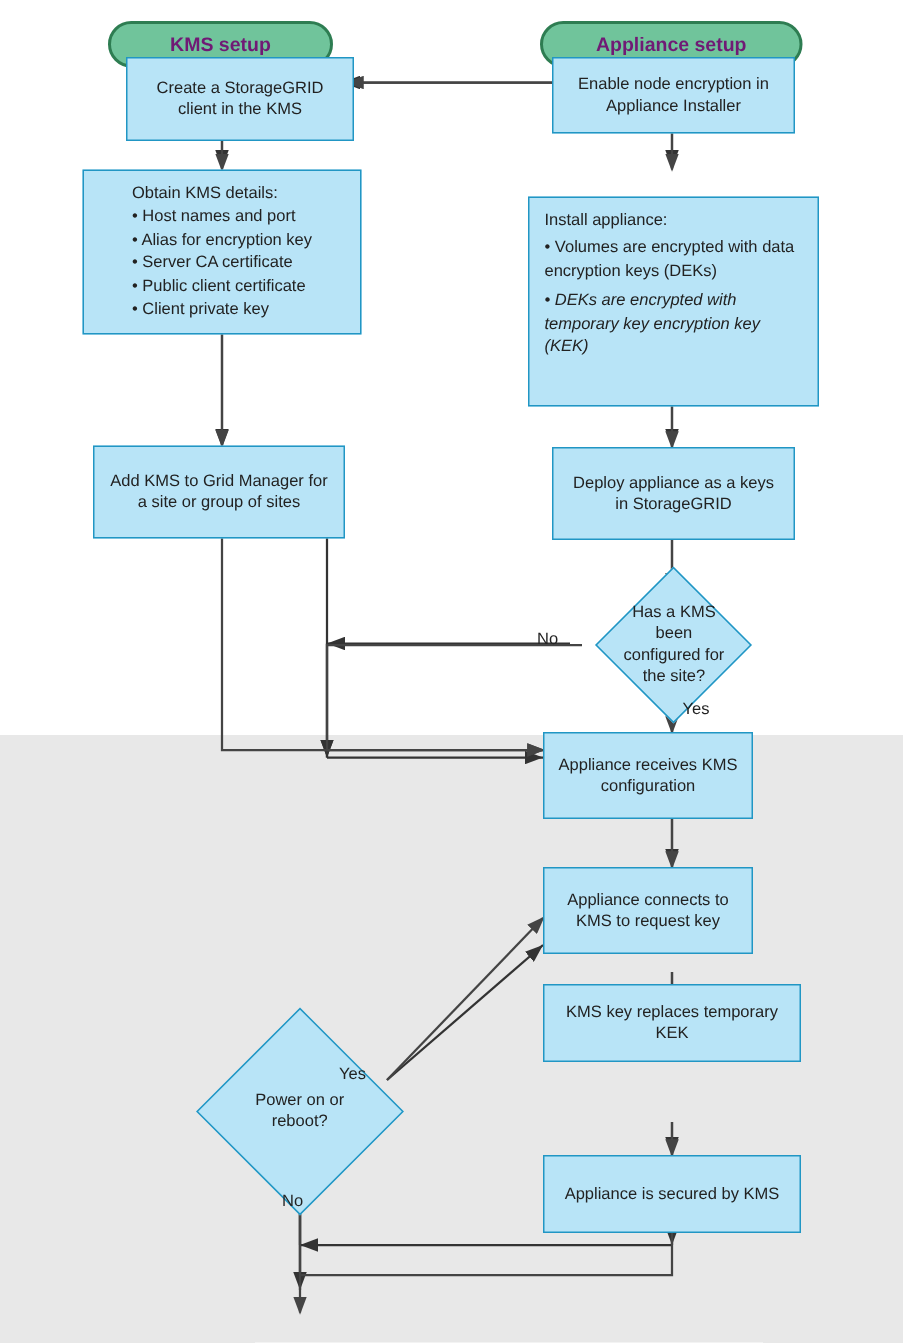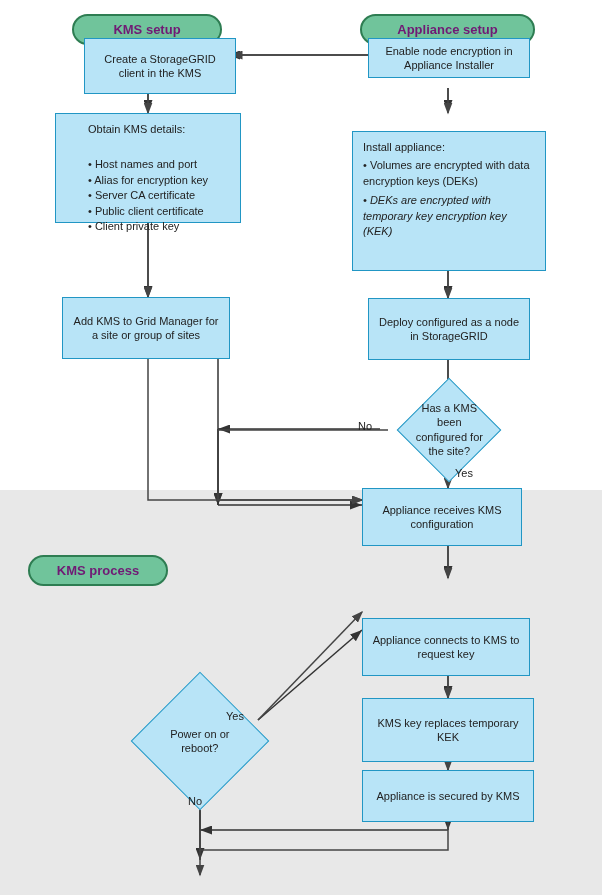--- a/index.html
+++ b/index.html
@@ -193,84 +193,81 @@
   </svg>
 
   <div class="col-label" style="left:72px;top:14px;width:150px;">
     <span>KMS setup</span>
   </div>
 
   <div class="col-label" style="left:360px;top:14px;width:175px;">
     <span>Appliance setup</span>
   </div>
 
-  <div class="col-label" style="left:28px;top:555px;width:140px;">
-    <span>KMS process</span>
-  </div>
 
   <div class="box-rect" style="left:84px;top:38px;width:152px;height:56px;">
     <span style="font-size:11px;text-align:center;">Create a StorageGRID client in the KMS</span>
   </div>
 
   <div class="box-rect" style="left:55px;top:113px;width:186px;height:110px;text-align:left;padding:8px 10px;align-items:flex-start;">
     <div style="font-size:11px;line-height:1.4;">
-      <div style="margin-bottom:20px;">Obtain KMS details:</div>
+      <div style="margin-bottom:0;">Obtain KMS details:</div>
       <div>• Host names and port</div>
       <div>• Alias for encryption key</div>
       <div>• Server CA certificate</div>
       <div>• Public client certificate</div>
       <div>• Client private key</div>
     </div>
   </div>
 
   <div class="box-rect" style="left:62px;top:297px;width:168px;height:62px;">
     <span style="font-size:11px;text-align:center;">Add KMS to Grid Manager for a site or group of sites</span>
   </div>
 
-  <div class="box-rect" style="left:368px;top:38px;width:162px;height:40px;">
+  <div class="box-rect" style="left:368px;top:38px;width:162px;height:51px;">
     <span style="font-size:11px;text-align:center;">Enable node encryption in Appliance Installer</span>
   </div>
 
   <div class="box-rect" style="left:352px;top:131px;width:194px;height:140px;text-align:left;padding:8px 10px;align-items:flex-start;">
     <div style="font-size:11px;line-height:1.4;">
       <div style="margin-bottom:3px;">Install appliance:</div>
       <div>• Volumes are encrypted with data encryption keys (DEKs)</div>
       <div style="margin-top:4px;font-style:italic;">• DEKs are encrypted with temporary key encryption key (KEK)</div>
     </div>
   </div>
 
   <div class="box-rect" style="left:368px;top:298px;width:162px;height:62px;">
-    <span style="font-size:11px;text-align:center;">Deploy configured as a node in StorageGRID</span>
+    <span style="font-size:11px;text-align:center;">Deploy appliance as a keys in StorageGRID</span>
   </div>
 
   <div class="diamond-wrapper" style="left:390px;top:393px;width:118px;height:74px;">
     <div class="diamond" style="width:74px;height:74px;position:absolute;left:22px;top:0px;">
       <div class="diamond-text" style="width:90px;">
         <span>Has a KMS been configured for the site?</span>
       </div>
     </div>
   </div>
 
   <div class="label-text" style="left:455px;top:467px;">
     <span>Yes</span>
   </div>
 
   <div class="label-text" style="left:358px;top:420px;">
     <span>No</span>
   </div>
 
-  <div class="box-rect" style="left:362px;top:488px;width:160px;height:58px;">
+  <div class="box-rect" style="left:362px;top:488px;width:140px;height:58px;">
     <span style="font-size:11px;text-align:center;">Appliance receives KMS configuration</span>
   </div>
 
-  <div class="box-rect" style="left:362px;top:578px;width:168px;height:58px;margin-top:40px;">
+  <div class="box-rect" style="left:362px;top:578px;width:140px;height:58px;">
     <span style="font-size:11px;text-align:center;">Appliance connects to KMS to request key</span>
   </div>
 
-  <div class="box-rect" style="left:362px;top:698px;width:172px;height:64px;">
+  <div class="box-rect" style="left:362px;top:656px;width:172px;height:52px;">
     <span style="font-size:11px;text-align:center;">KMS key replaces temporary KEK</span>
   </div>
 
   <div class="box-rect" style="left:362px;top:770px;width:172px;height:52px;">
     <span style="font-size:11px;text-align:right;">Appliance is secured by KMS</span>
   </div>
 
   <div class="diamond-wrapper" style="left:122px;top:692px;width:156px;height:98px;">
     <div class="diamond" style="width:98px;height:98px;position:absolute;left:29px;top:0px;">
       <div class="diamond-text" style="width:108px;">

